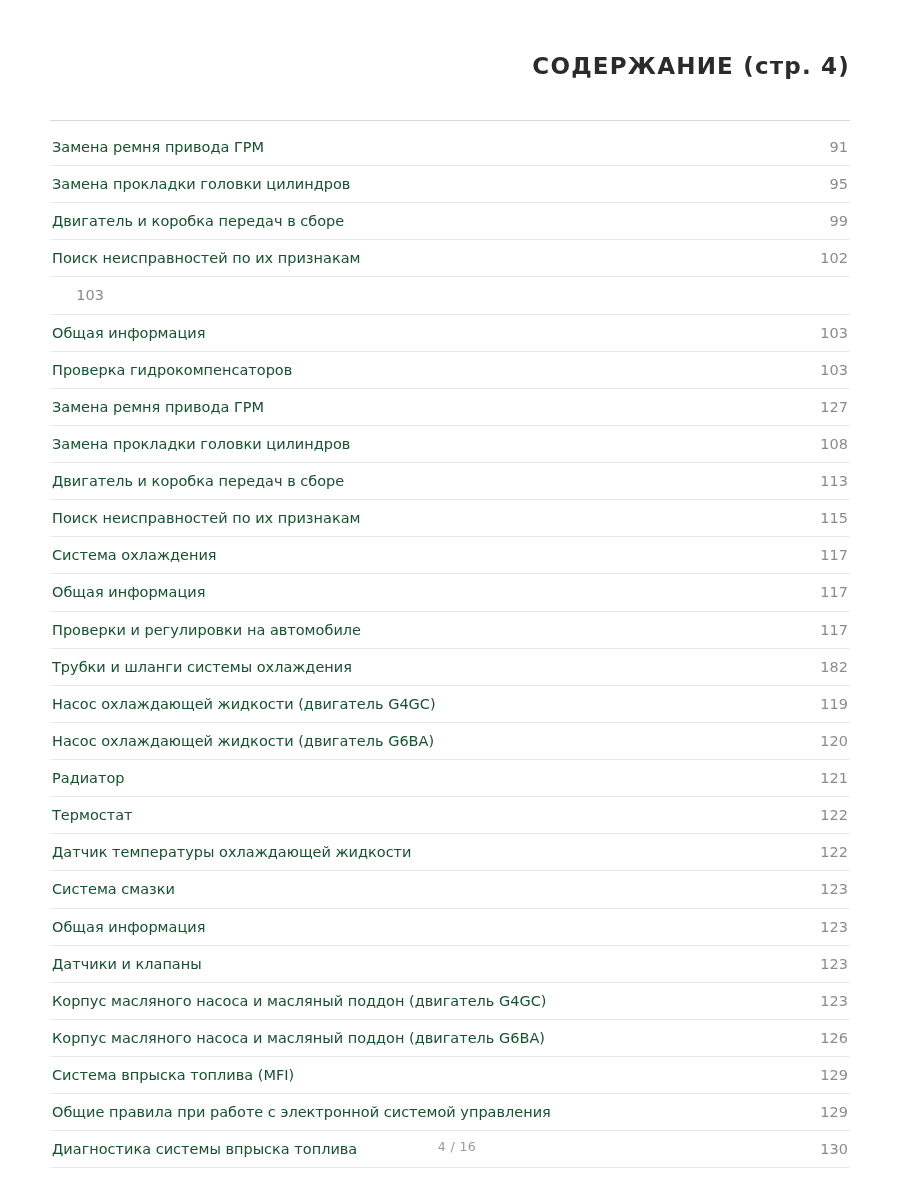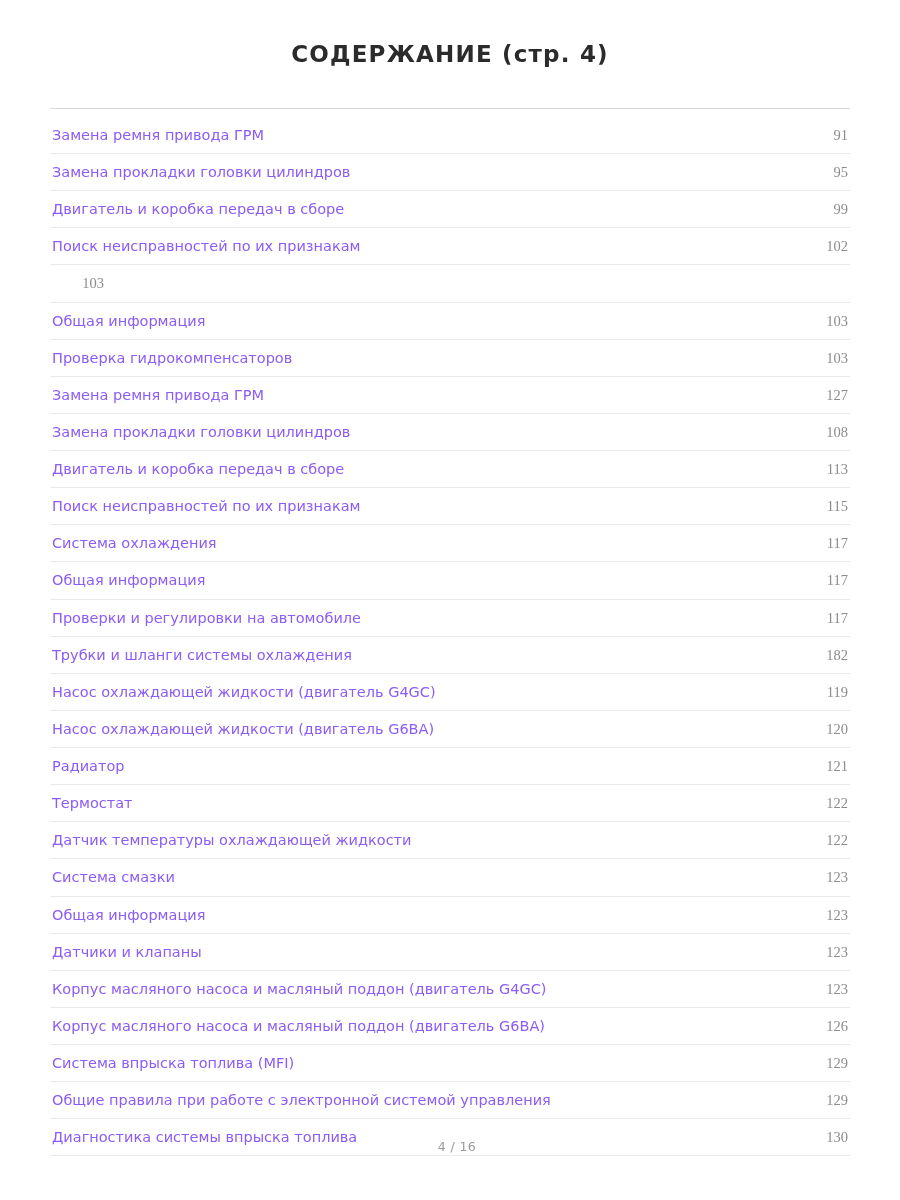--- a/index.html
+++ b/index.html
@@ -12,23 +12,24 @@
     background: #ffffff;
     font-family: "DejaVu Sans", "Liberation Sans", sans-serif;
     color: #333333;
     -webkit-font-smoothing: antialiased;
   }
   .page {
     position: relative;
     width: 900px;
     height: 1200px;
     box-sizing: border-box;
-    padding: 0 50px;
+    padding: 12px 50px;
     display: flex;
     flex-direction: column;
+    align-items: flex-end;
   }
   .doc-title {
     text-align: center;
     font-size: 23px;
     font-weight: bold;
     letter-spacing: 1.2px;
     color: #2b2b2b;
     margin-top: 40px;
     margin-bottom: 0;
     line-height: 1.3;
@@ -49,36 +50,35 @@
     justify-content: space-between;
     padding: 9px 0 9px 0;
     border-bottom: 1px solid #e9e9e9;
     font-size: 14.5px;
     line-height: 1.25;
   }
   .toc-row:first-child {
     border-top: none;
   }
   .toc-label {
-    color: #8b5cf6;
+    color: #14532d;
     padding-left: 2px;
     flex: 1 1 auto;
     white-space: nowrap;
     overflow: hidden;
     text-overflow: ellipsis;
   }
   .toc-page {
     color: #8c8c8c;
     flex: 0 0 auto;
     padding-left: 20px;
     padding-right: 2px;
     text-align: right;
     min-width: 34px;
     font-size: 14.5px;
-    font-family: Liberation Serif, serif;
   }
   .footer {
     position: absolute;
     left: 14px;
     right: 0;
     bottom: 46px;
     text-align: center;
     font-size: 12.5px;
     color: #9a9a9a;
     letter-spacing: 0.4px;

